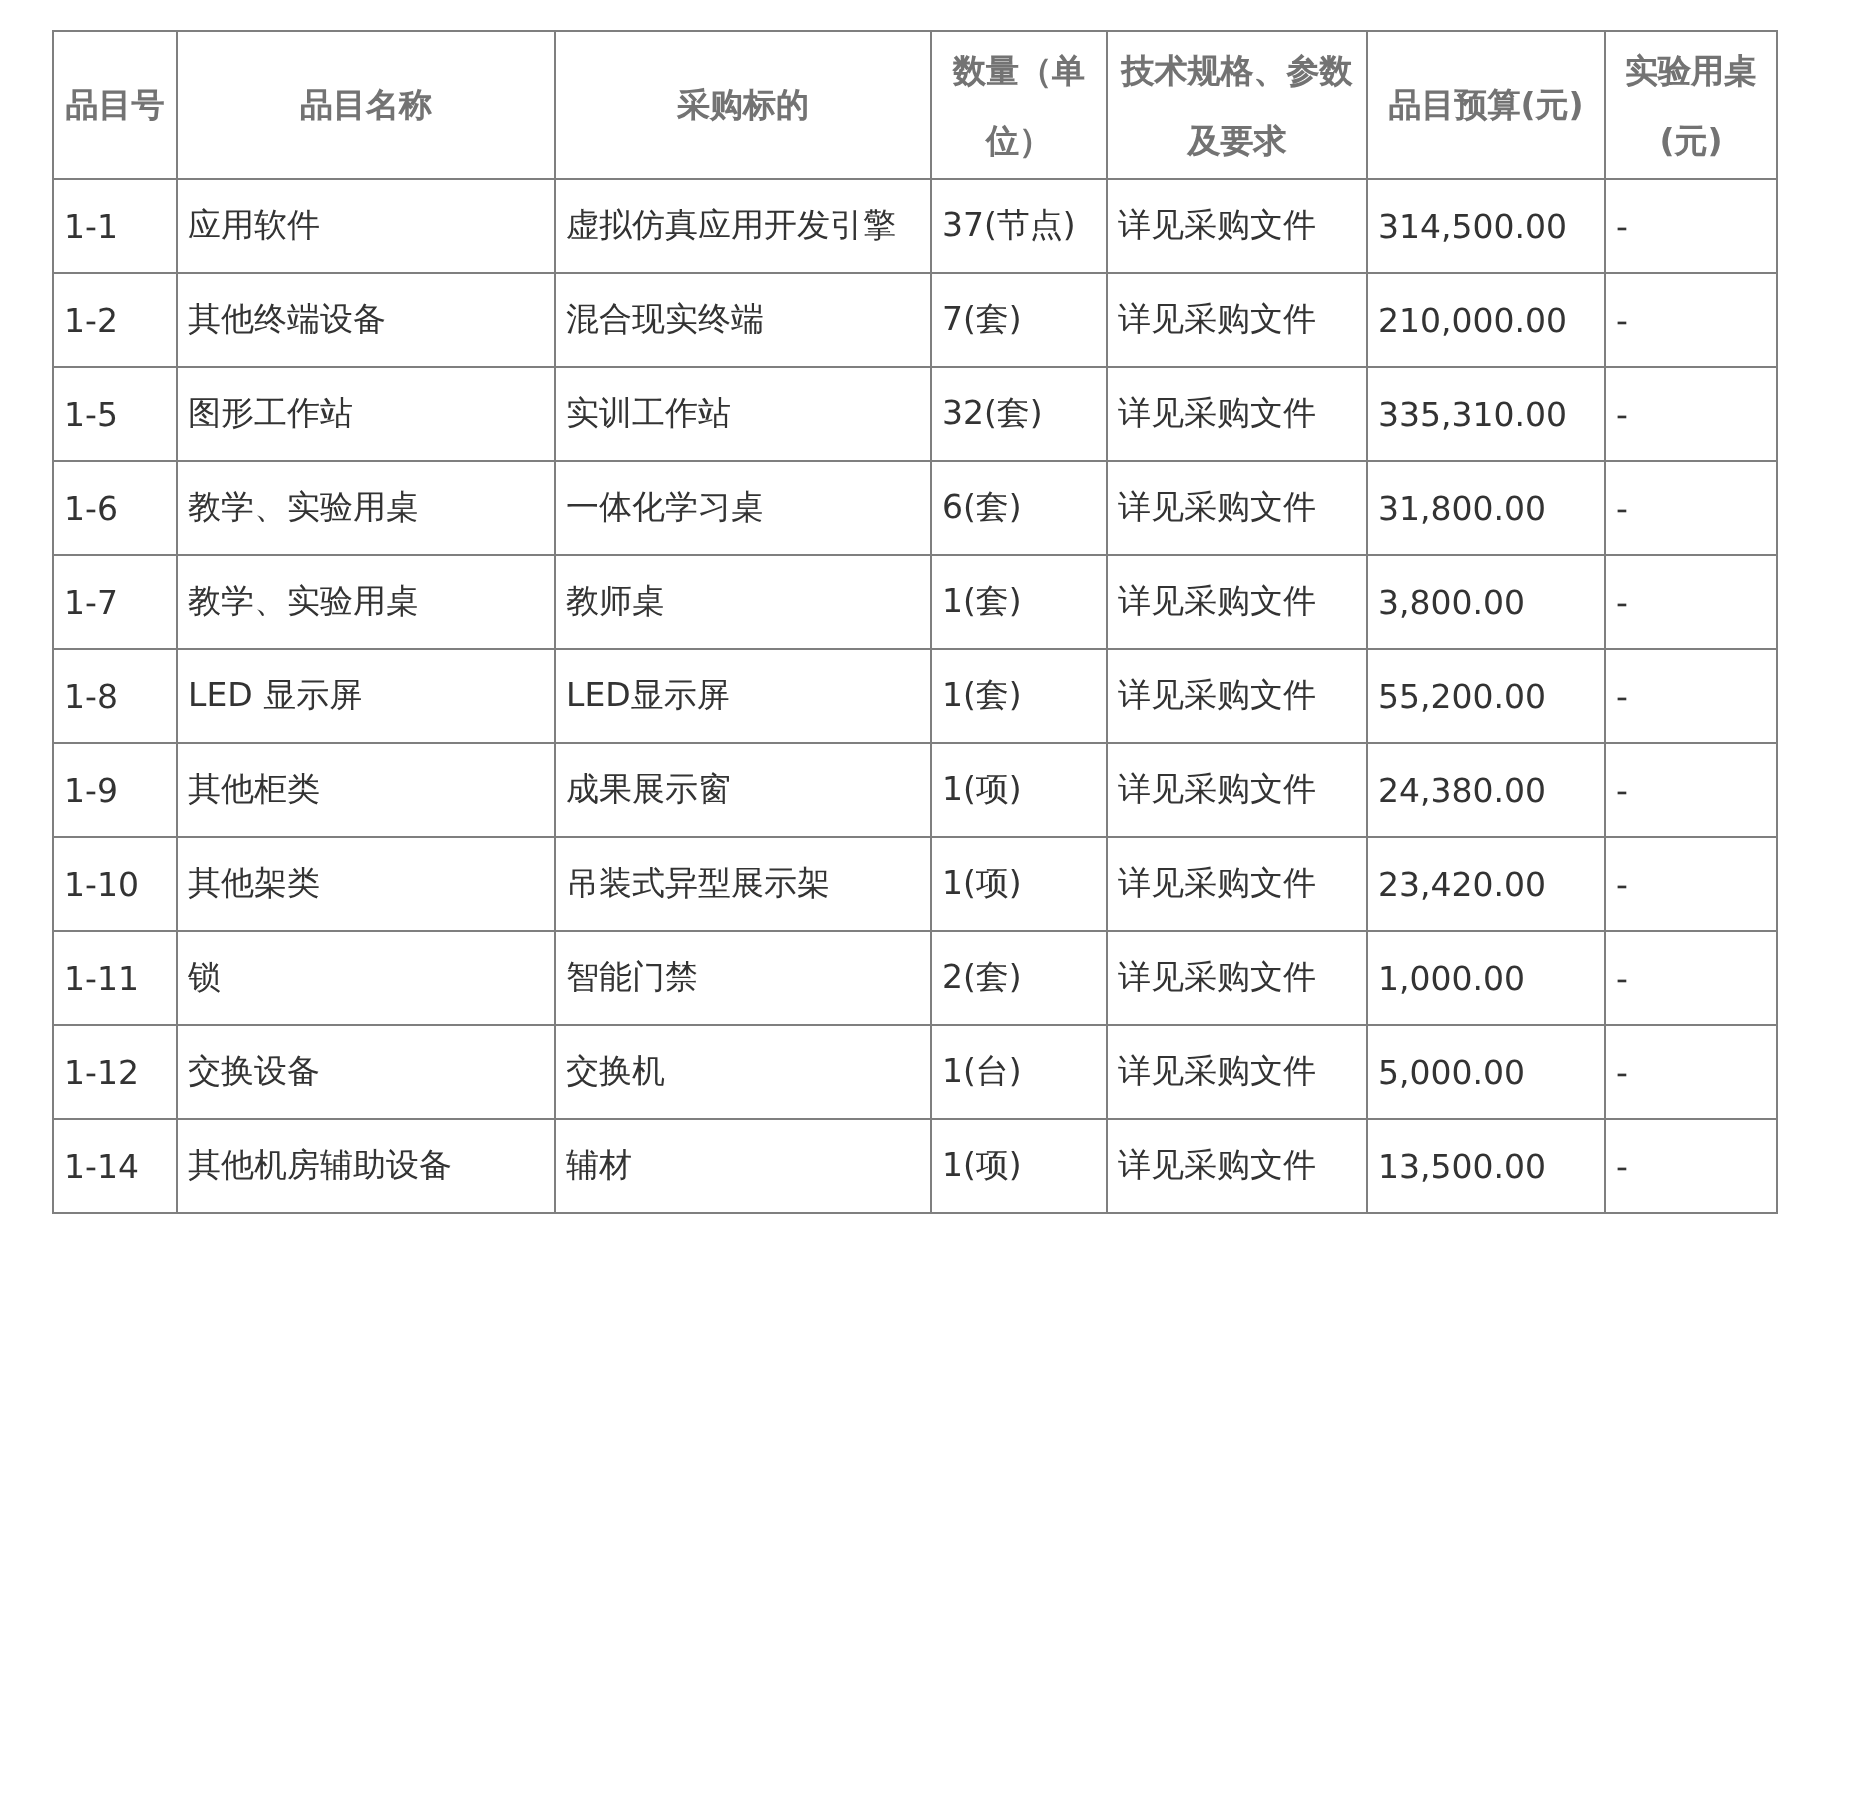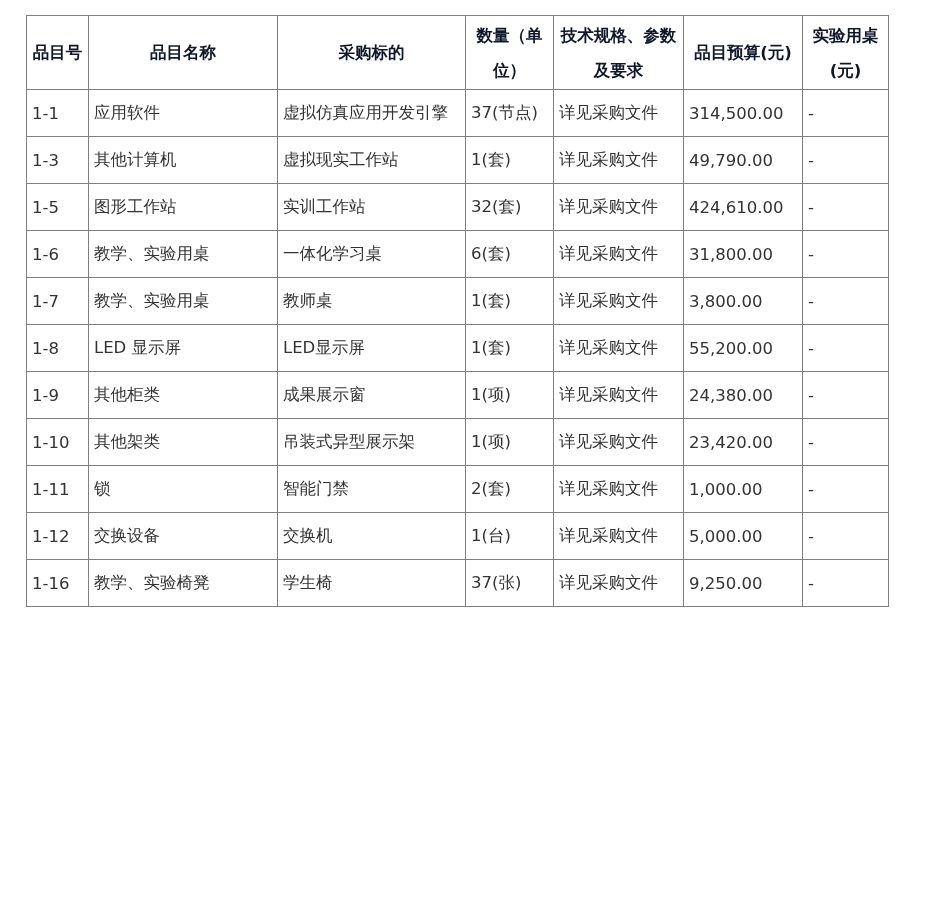--- a/index.html
+++ b/index.html
@@ -3,21 +3,21 @@
 <meta charset="utf-8">
 <style>
   html, body { margin: 0; padding: 0; background: #ffffff; }
   body { width: 934px; height: 899px; position: relative; overflow: hidden;
          font-family: "DejaVu Sans", "Liberation Sans", sans-serif; color: #333333; }
   table.proc { position: absolute; left: 26px; top: 15px; border-collapse: collapse;
                table-layout: fixed; width: 862px; }
   table.proc th, table.proc td { border: 1px solid #7f7f7f; font-size: 16.5px;
                padding: 0 5px; overflow: hidden; white-space: nowrap; }
   table.proc th { height: 73px; font-weight: bold; text-align: center; line-height: 35px;
-               white-space: normal; color: #0f172a; }
+               white-space: normal; color: #737373; }
   table.proc td { height: 46px; text-align: left; }
   col.c0 { width: 62px; } col.c1 { width: 189px; } col.c2 { width: 188px; }
   col.c3 { width: 88px; } col.c4 { width: 130px; } col.c5 { width: 119px; } col.c6 { width: 86px; }
 </style>
 </head>
 <body>
 
 <table class="proc">
   <colgroup>
     <col class="c0">
@@ -43,35 +43,35 @@
       <tr>
         <td>1-1</td>
         <td>应用软件</td>
         <td>虚拟仿真应用开发引擎</td>
         <td>37(节点)</td>
         <td>详见采购文件</td>
         <td>314,500.00</td>
         <td>-</td>
       </tr>
       <tr>
-        <td>1-3</td>
-        <td>其他计算机</td>
-        <td>虚拟现实工作站</td>
-        <td>1(套)</td>
+        <td>1-2</td>
+        <td>其他终端设备</td>
+        <td>混合现实终端</td>
+        <td>7(套)</td>
         <td>详见采购文件</td>
-        <td>49,790.00</td>
+        <td>210,000.00</td>
         <td>-</td>
       </tr>
       <tr>
         <td>1-5</td>
         <td>图形工作站</td>
         <td>实训工作站</td>
         <td>32(套)</td>
         <td>详见采购文件</td>
-        <td>424,610.00</td>
+        <td>335,310.00</td>
         <td>-</td>
       </tr>
       <tr>
         <td>1-6</td>
         <td>教学、实验用桌</td>
         <td>一体化学习桌</td>
         <td>6(套)</td>
         <td>详见采购文件</td>
         <td>31,800.00</td>
         <td>-</td>
@@ -124,22 +124,22 @@
       <tr>
         <td>1-12</td>
         <td>交换设备</td>
         <td>交换机</td>
         <td>1(台)</td>
         <td>详见采购文件</td>
         <td>5,000.00</td>
         <td>-</td>
       </tr>
       <tr>
-        <td>1-16</td>
-        <td>教学、实验椅凳</td>
-        <td>学生椅</td>
-        <td>37(张)</td>
+        <td>1-14</td>
+        <td>其他机房辅助设备</td>
+        <td>辅材</td>
+        <td>1(项)</td>
         <td>详见采购文件</td>
-        <td>9,250.00</td>
+        <td>13,500.00</td>
         <td>-</td>
       </tr>
     </tbody>
 </table>
 
 </body></html>

